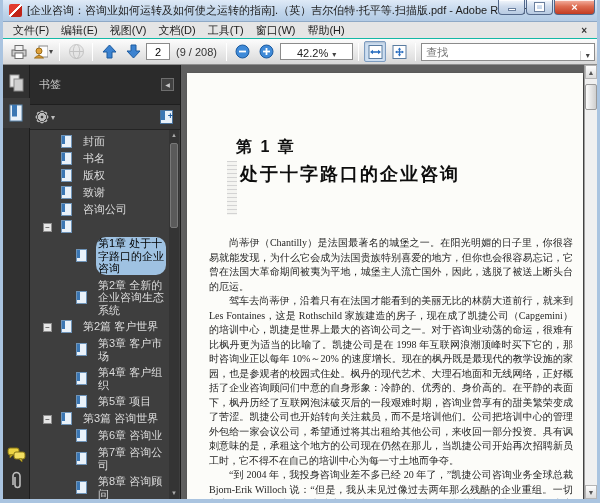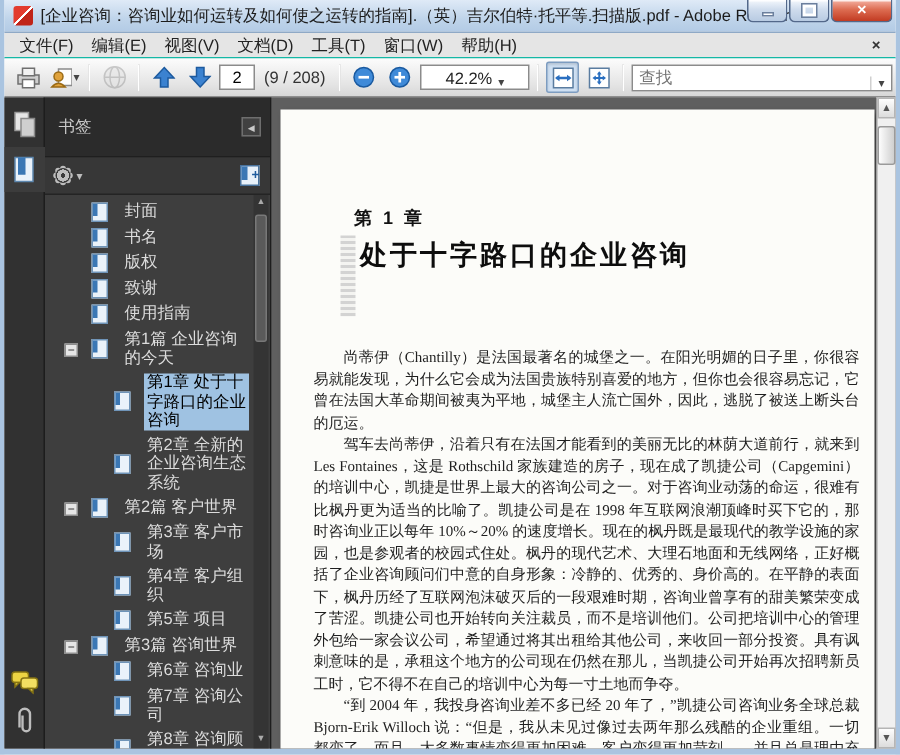--- a/index.html
+++ b/index.html
@@ -84,31 +84,31 @@
 
   .bm-tree { flex:1; position:relative; overflow:hidden; padding:3px 0 0 0; }
   .bm-row { display:flex; gap:9px; padding:2px 14px 2px 0; align-items:center; }
   .bm-exp { width:9px; height:9px; flex:none; margin-left:13px; margin-top:1px;
             border:1px solid #8e8e8e; background:#e6e6e6; color:#222; font-size:8px;
             line-height:7px; text-align:center; }
   .bm-sp0 { width:22px; flex:none; } .bm-sp1 { width:37px; flex:none; }
   .bm-icon { width:11px; height:13px; flex:none; background:#eaf2fa; border:1px solid #6f94b8; position:relative; margin-top:0; }
   .bm-icon i { position:absolute; left:0; top:0; width:3px; height:8px; background:#3b77b4; }
   .bm-label { font-size:11px; line-height:12.5px; color:#dcdcdc; padding:0 2px; }
-  .bm-row.sel .bm-label { background:#9fc2e2; color:#000; }
+  .bm-row.sel .bm-label { background:#9fc2e2; color:#000;border-radius:10px; }
   .tree-scroll { position:absolute; top:0; right:1px; width:10px; bottom:0; background:#343434; }
   .tree-scroll .arr { position:absolute; left:0; width:10px; height:11px; color:#aaa; font-size:6px; text-align:center; line-height:11px; }
   .tree-scroll .arr.dn { bottom:0; }
   .tree-thumb { position:absolute; left:1px; top:13px; width:8px; height:85px; background:#5a5a5a; border:1px solid #787878; border-radius:2px; }
 
   
   .doc-area { flex:1; position:relative; overflow:hidden; background:#5f5f5f; min-width:0; }
   .doc-page { position:absolute; left:6px; top:8px; width:396px; height:1100px;
               background:#fcfcf9; box-shadow:2px 2px 4px rgba(0,0,0,.4); }
-  .chapter-label { margin:64px 0 0 49px; font-size:12px; font-weight:bold; color:#111; letter-spacing:2px; }
+  .chapter-label { margin:64px 0 0 49px; font-size:16px; font-weight:bold; color:#111; letter-spacing:2px; }
   .title-row { margin:7px 0 0 40px; display:flex; align-items:flex-start; }
   .side-strip { width:10px; height:54px; margin:-4px 3px 0 0;
                 background:repeating-linear-gradient(#c9c9c9 0 1.5px,#f2f2ef 1.5px 4px); opacity:.8; }
   .doc-title { font-size:18px; font-weight:bold; color:#0d0d0d; letter-spacing:2px; line-height:1.1; }
   .doc-body { margin-top:21px; padding:0 10px 0 22px; font-family:"Liberation Serif", serif;
               font-size:10px; line-height:14.5px; color:#1f1f1f; text-align:justify; }
   .doc-body p { text-indent:2em; }
 
   
   .v-scroll { width:13px; flex:none; background:#f0f0f0; border-left:1px solid #9e9e9e; position:relative; }
@@ -314,28 +314,27 @@
               <span class="bm-icon">
                 <i></i>
               </span>
               <span class="bm-label">致谢</span>
             </div>
             <div class="bm-row">
               <span class="bm-sp0"></span>
               <span class="bm-icon">
                 <i></i>
               </span>
-              <span class="bm-label">使用指南</span>
+              <span class="bm-label">咨询公司</span>
             </div>
             <div class="bm-row">
               <span class="bm-exp">−</span>
               <span class="bm-icon">
                 <i></i>
               </span>
-              <span class="bm-label">第1篇 企业咨询的今天</span>
             </div>
             <div class="bm-row sel">
               <span class="bm-sp1"></span>
               <span class="bm-icon">
                 <i></i>
               </span>
               <span class="bm-label">第1章 处于十字路口的企业咨询</span>
             </div>
             <div class="bm-row">
               <span class="bm-sp1"></span>

